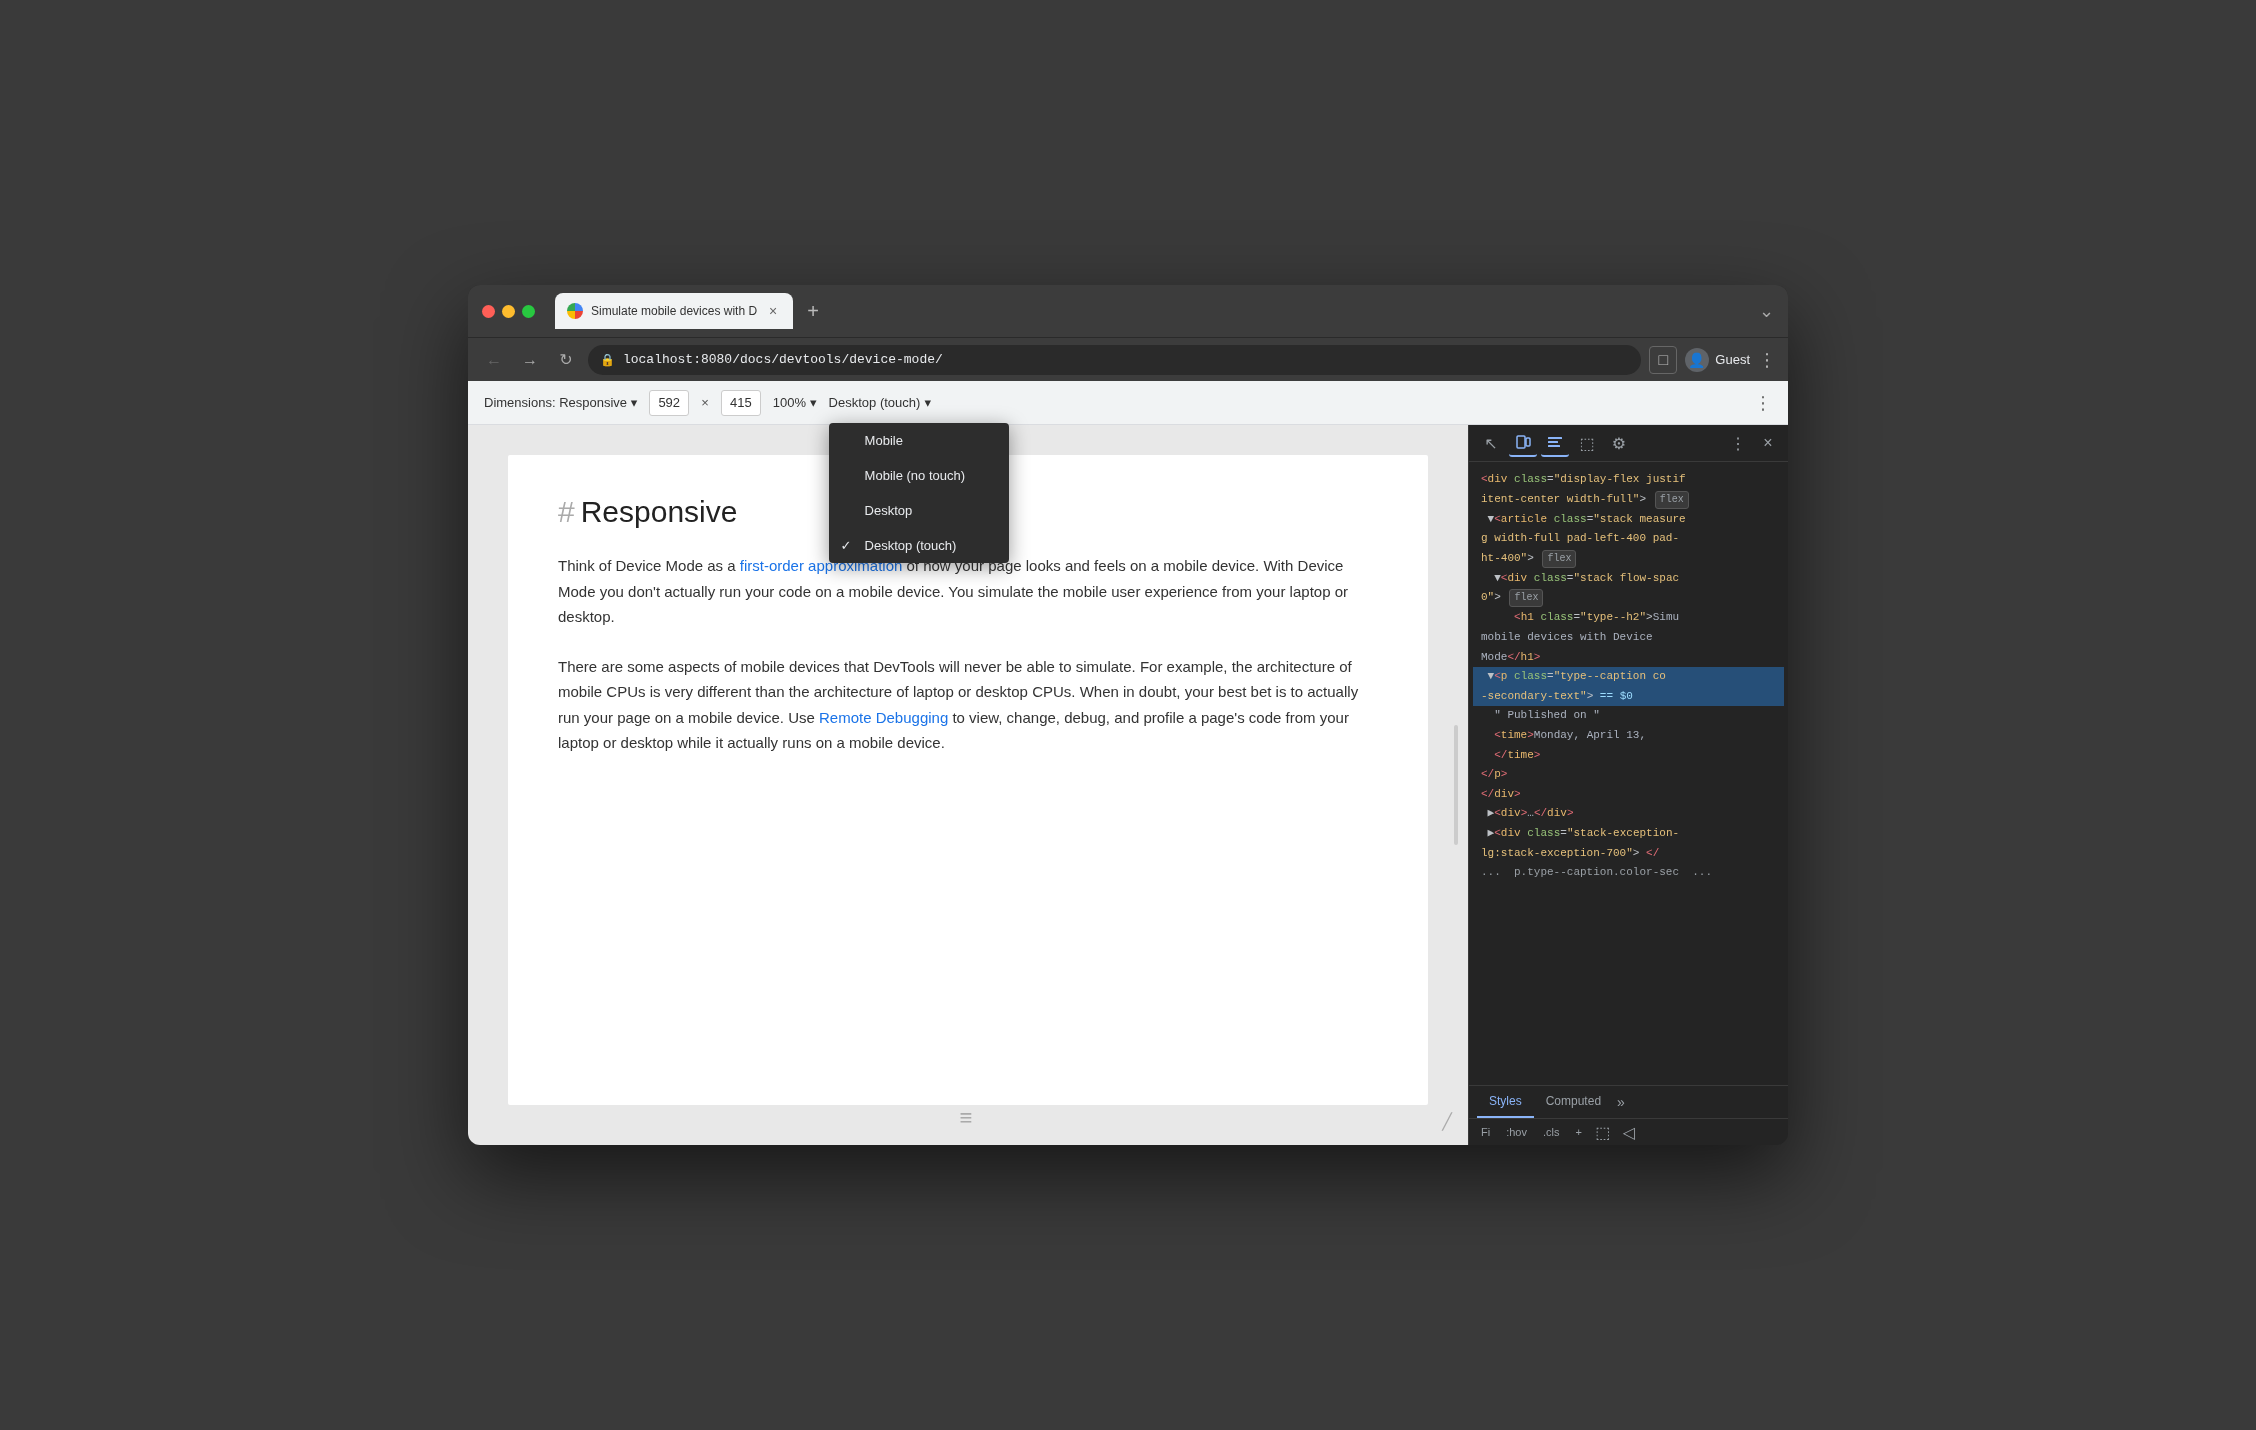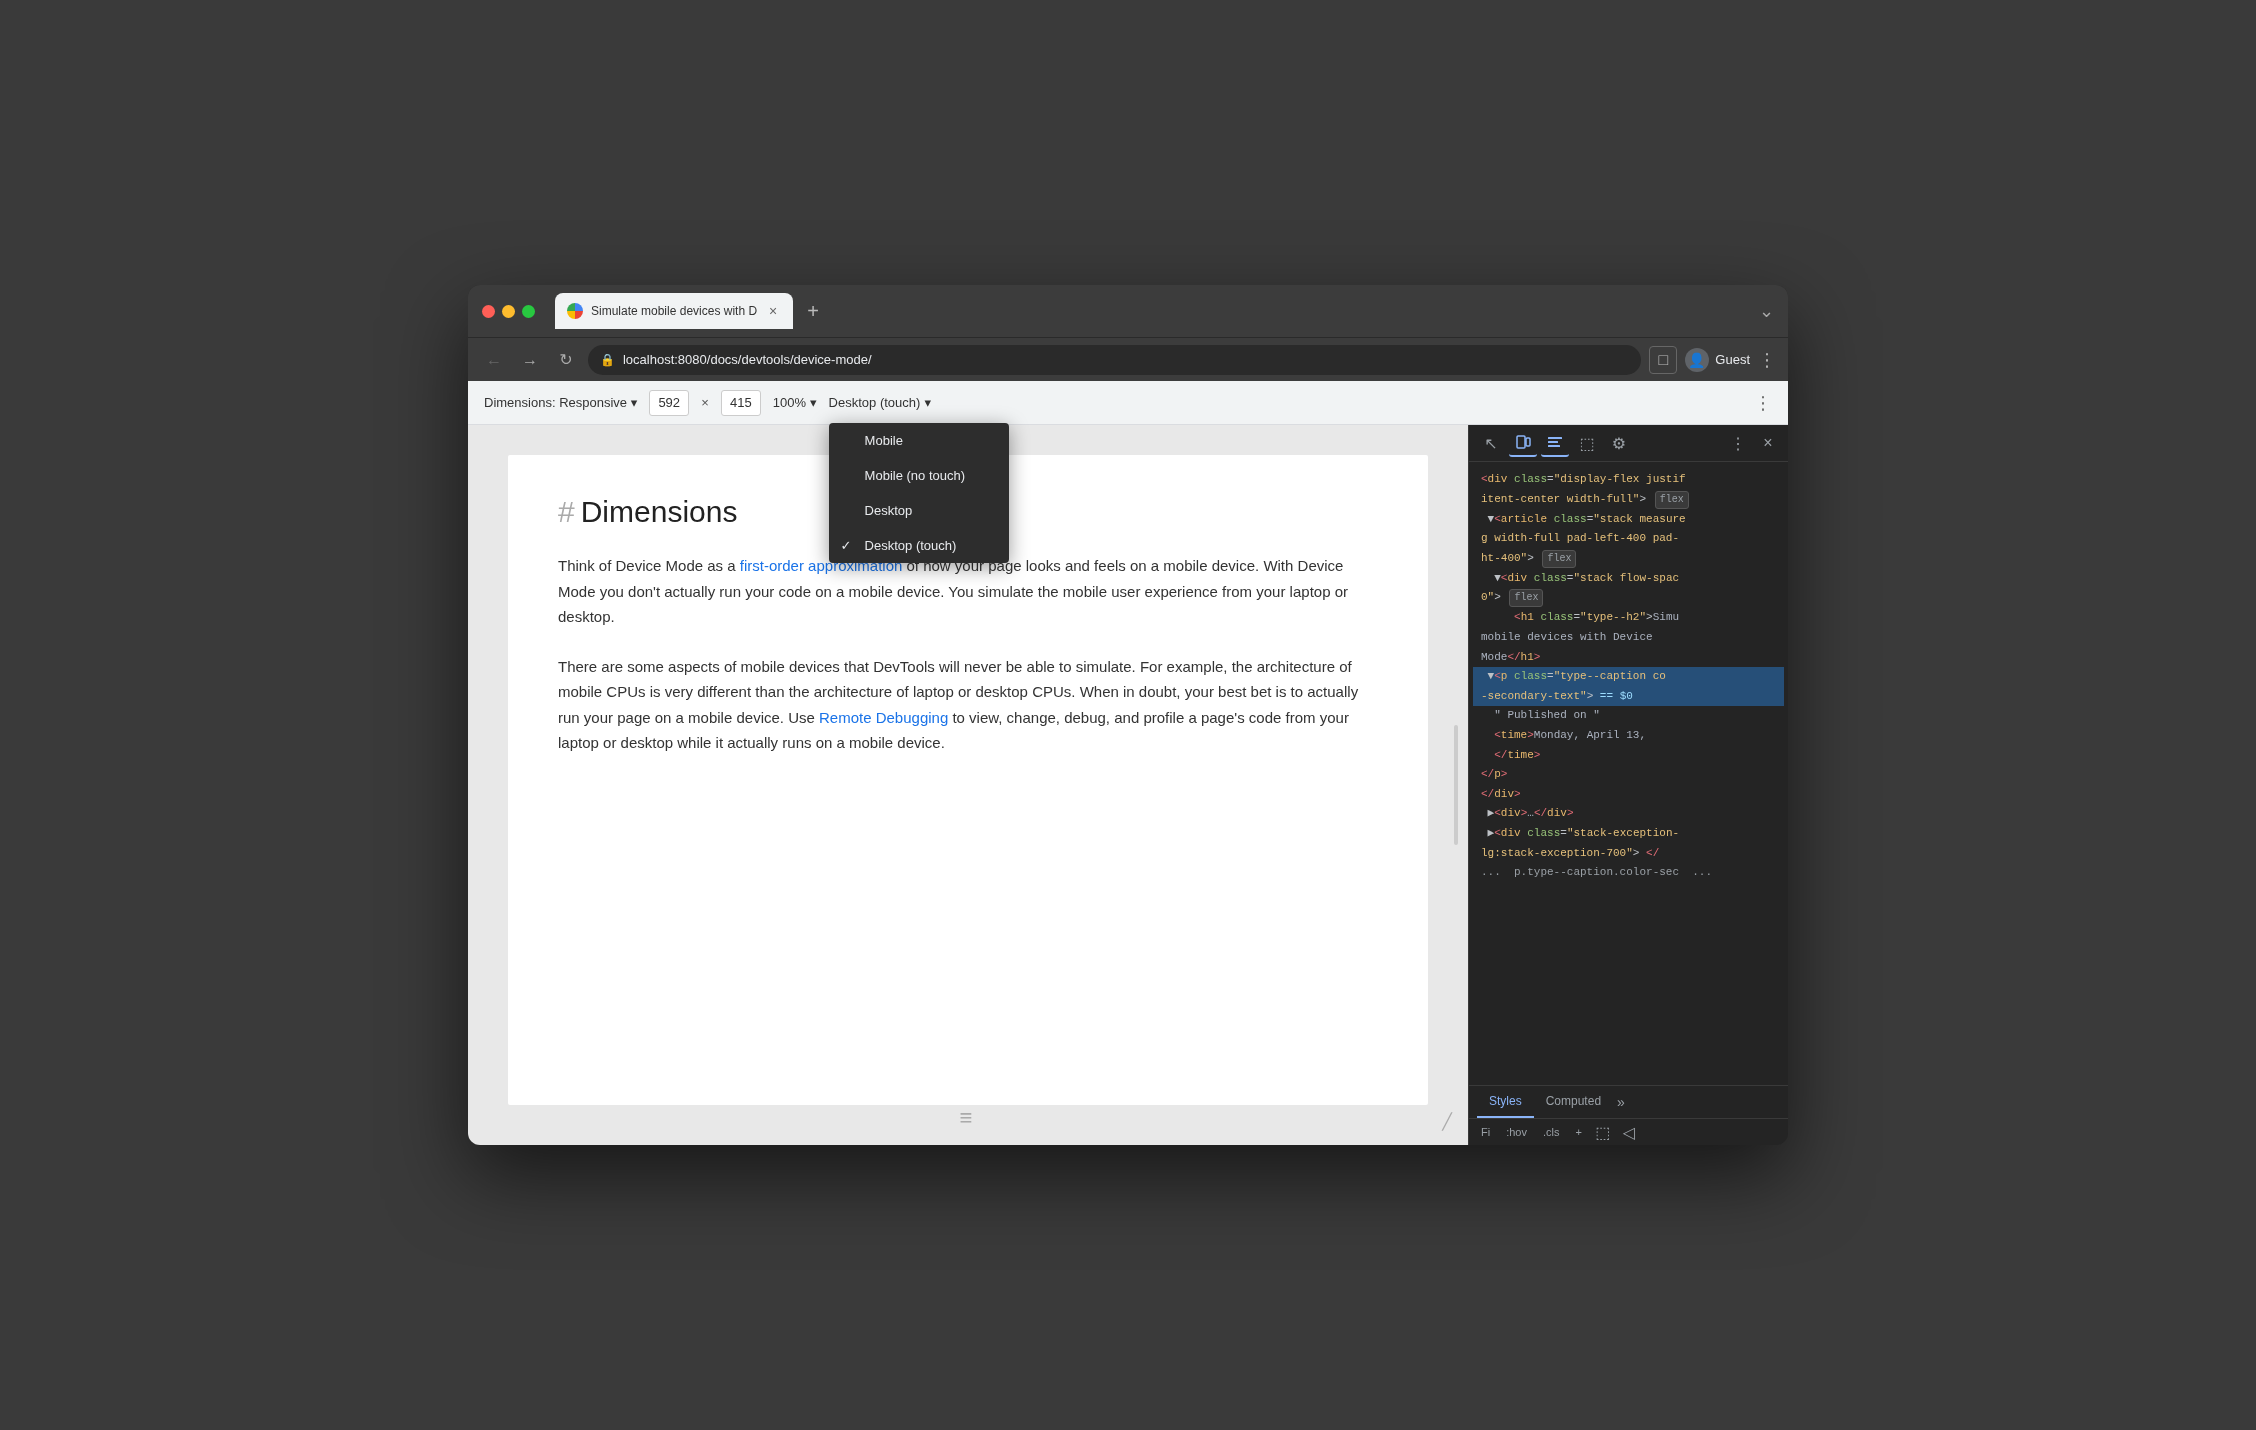--- a/index.html
+++ b/index.html
@@ -143,20 +143,21 @@
       padding: 0 12px;
       gap: 8px;
     }
     .address-icon {
       color: #aaa;
       font-size: 12px;
     }
     .address-text {
       font-size: 13px;
       color: #e8eaed;
+      font-family: Liberation Mono, monospace;
     }
     .nav-right {
       display: flex;
       align-items: center;
       gap: 8px;
     }
     .devtools-icon-btn {
       width: 28px;
       height: 28px;
       display: flex;
@@ -560,21 +561,21 @@
     </div>
     <span class="toolbar-more">⋮</span>
   </div>
 
   <div class="main-content">
 
     <div class="browser-viewport">
       <div class="page-content">
         <div class="page-heading">
           <span class="hash">#</span>
-          <span>Dimensions</span>
+          <span>Responsive</span>
         </div>
         <p class="page-para">
           Think of Device Mode as a <a href="#" class="page-link">first-order approximation</a> of how your page looks and feels on a mobile device. With Device Mode you don't actually run your code on a mobile device. You simulate the mobile user experience from your laptop or desktop.
         </p>
         <p class="page-para">
           There are some aspects of mobile devices that DevTools will never be able to simulate. For example, the architecture of mobile CPUs is very different than the architecture of laptop or desktop CPUs. When in doubt, your best bet is to actually run your page on a mobile device. Use <a href="#" class="page-link">Remote Debugging</a> to view, change, debug, and profile a page's code from your laptop or desktop while it actually runs on a mobile device.
         </p>
       </div>
       <div class="scroll-indicator"></div>
       <div class="viewport-bottom-bar">≡</div>

